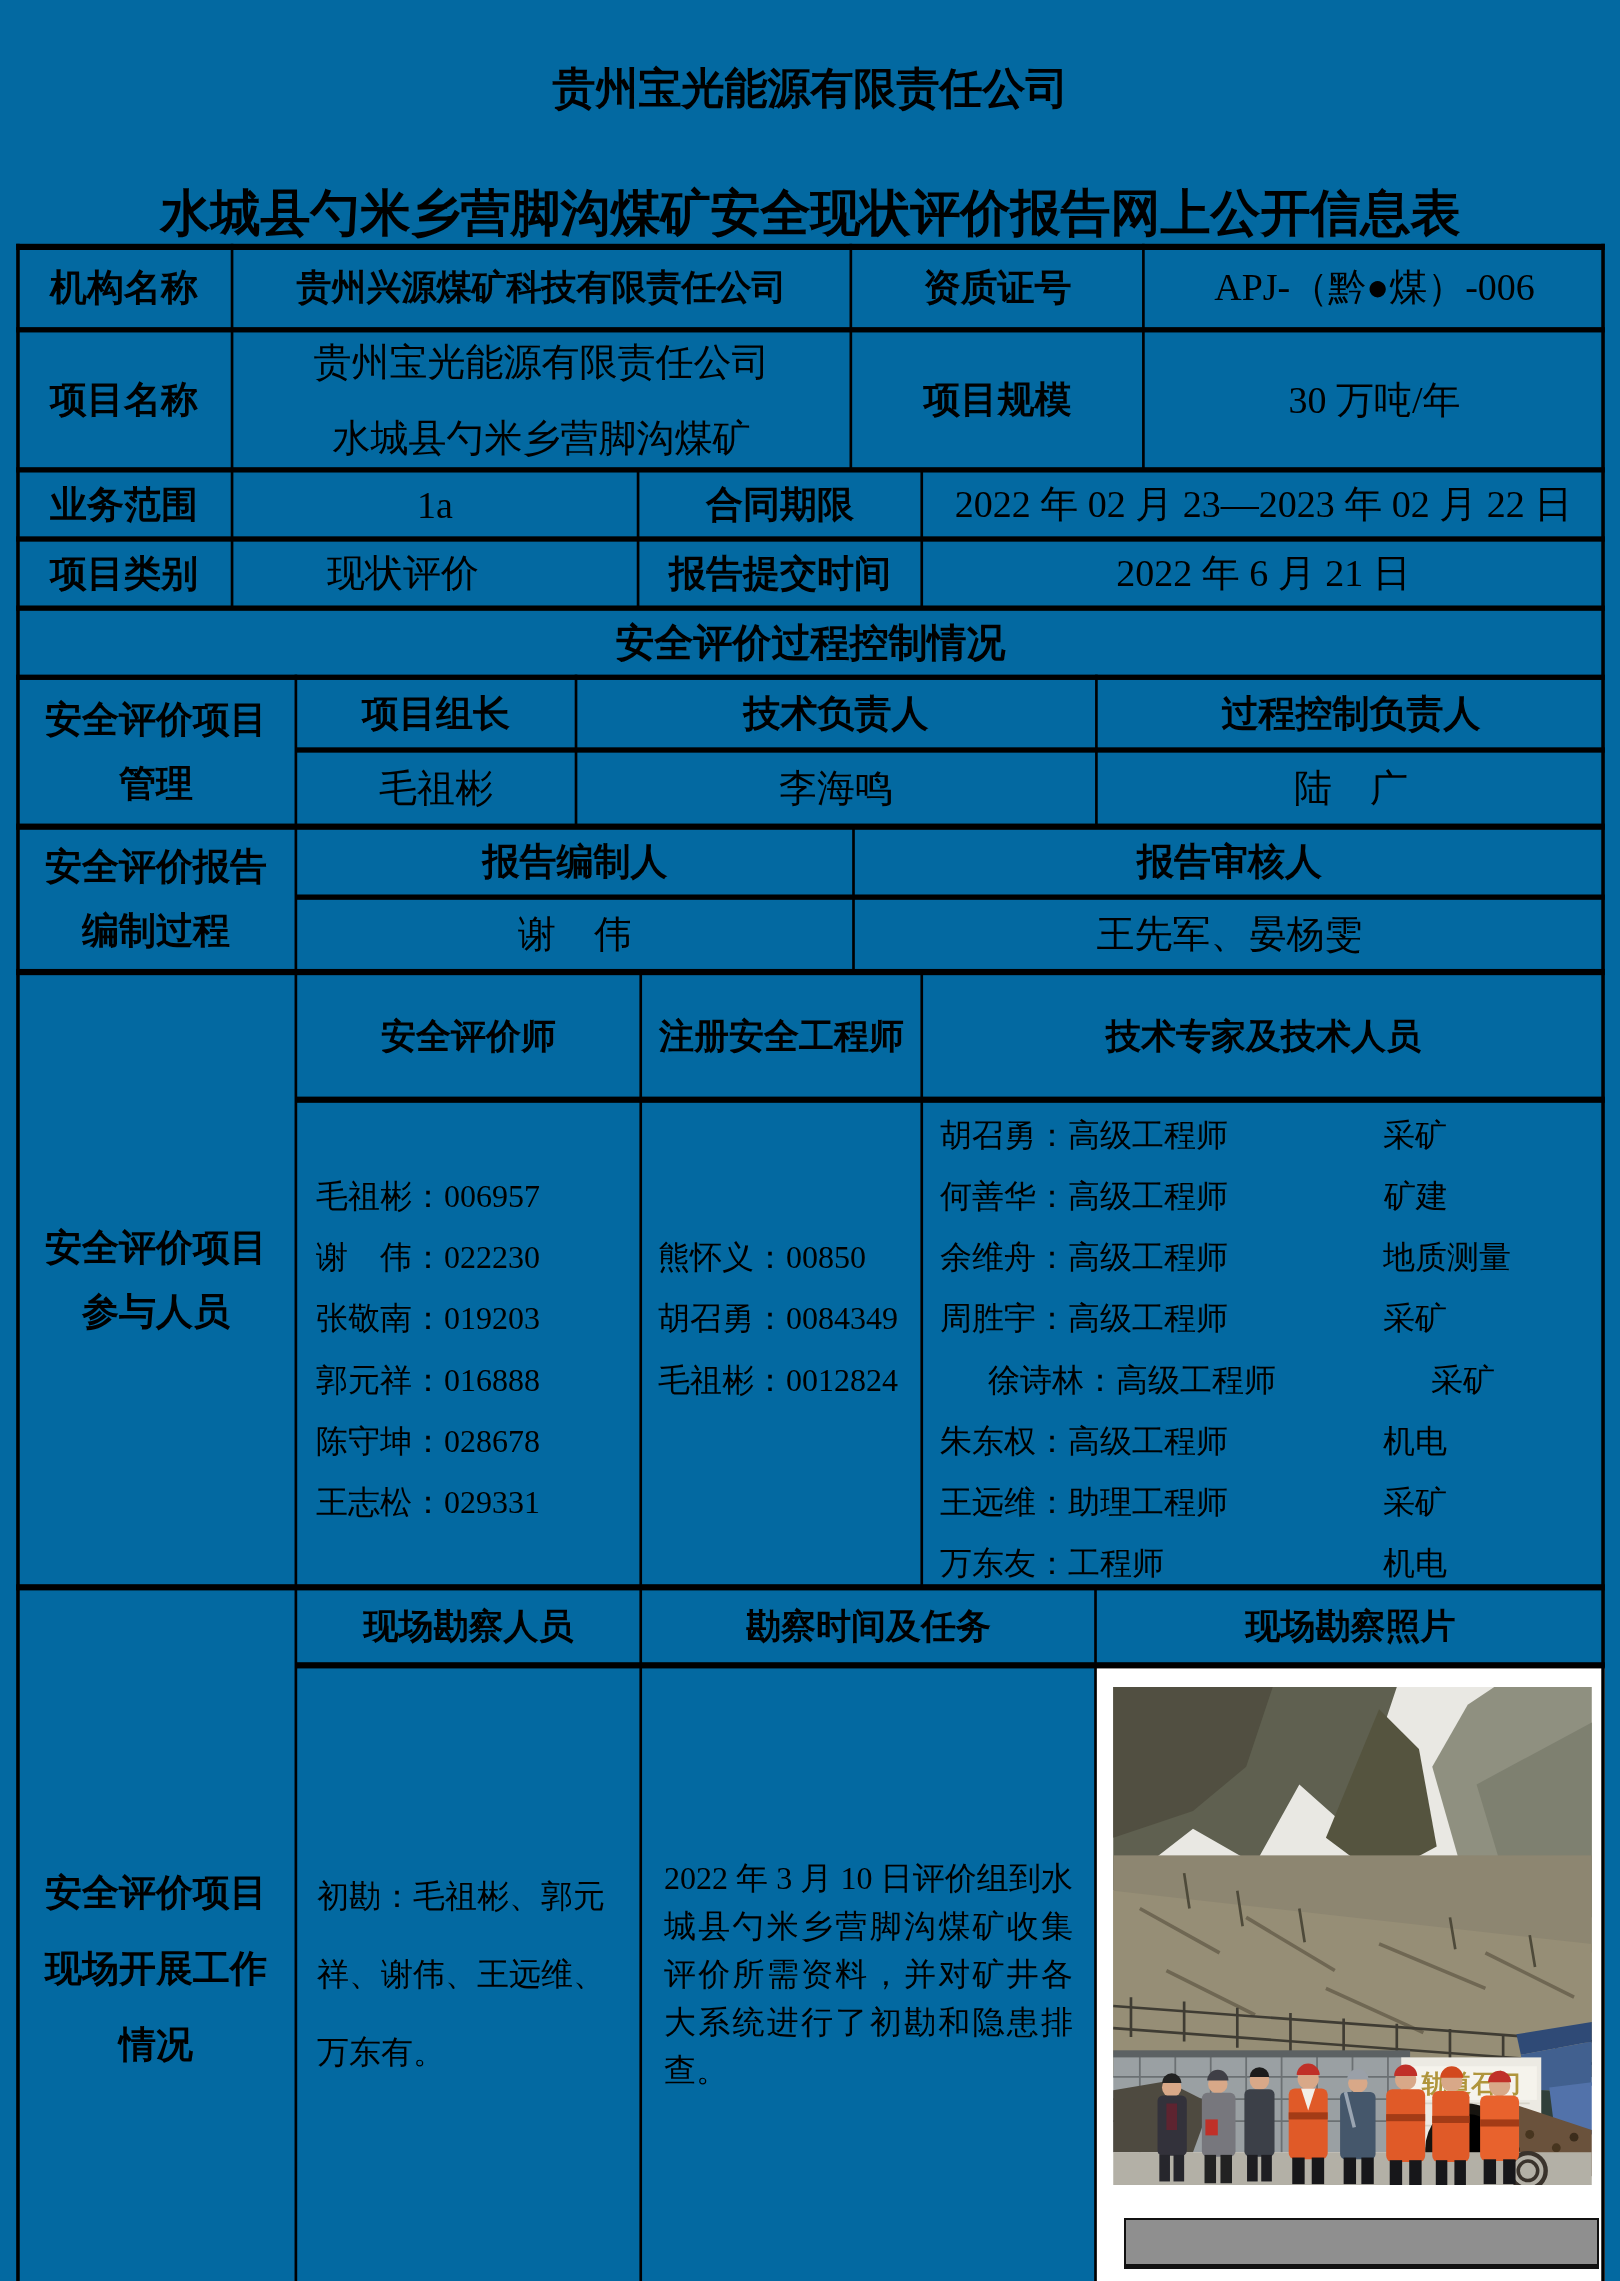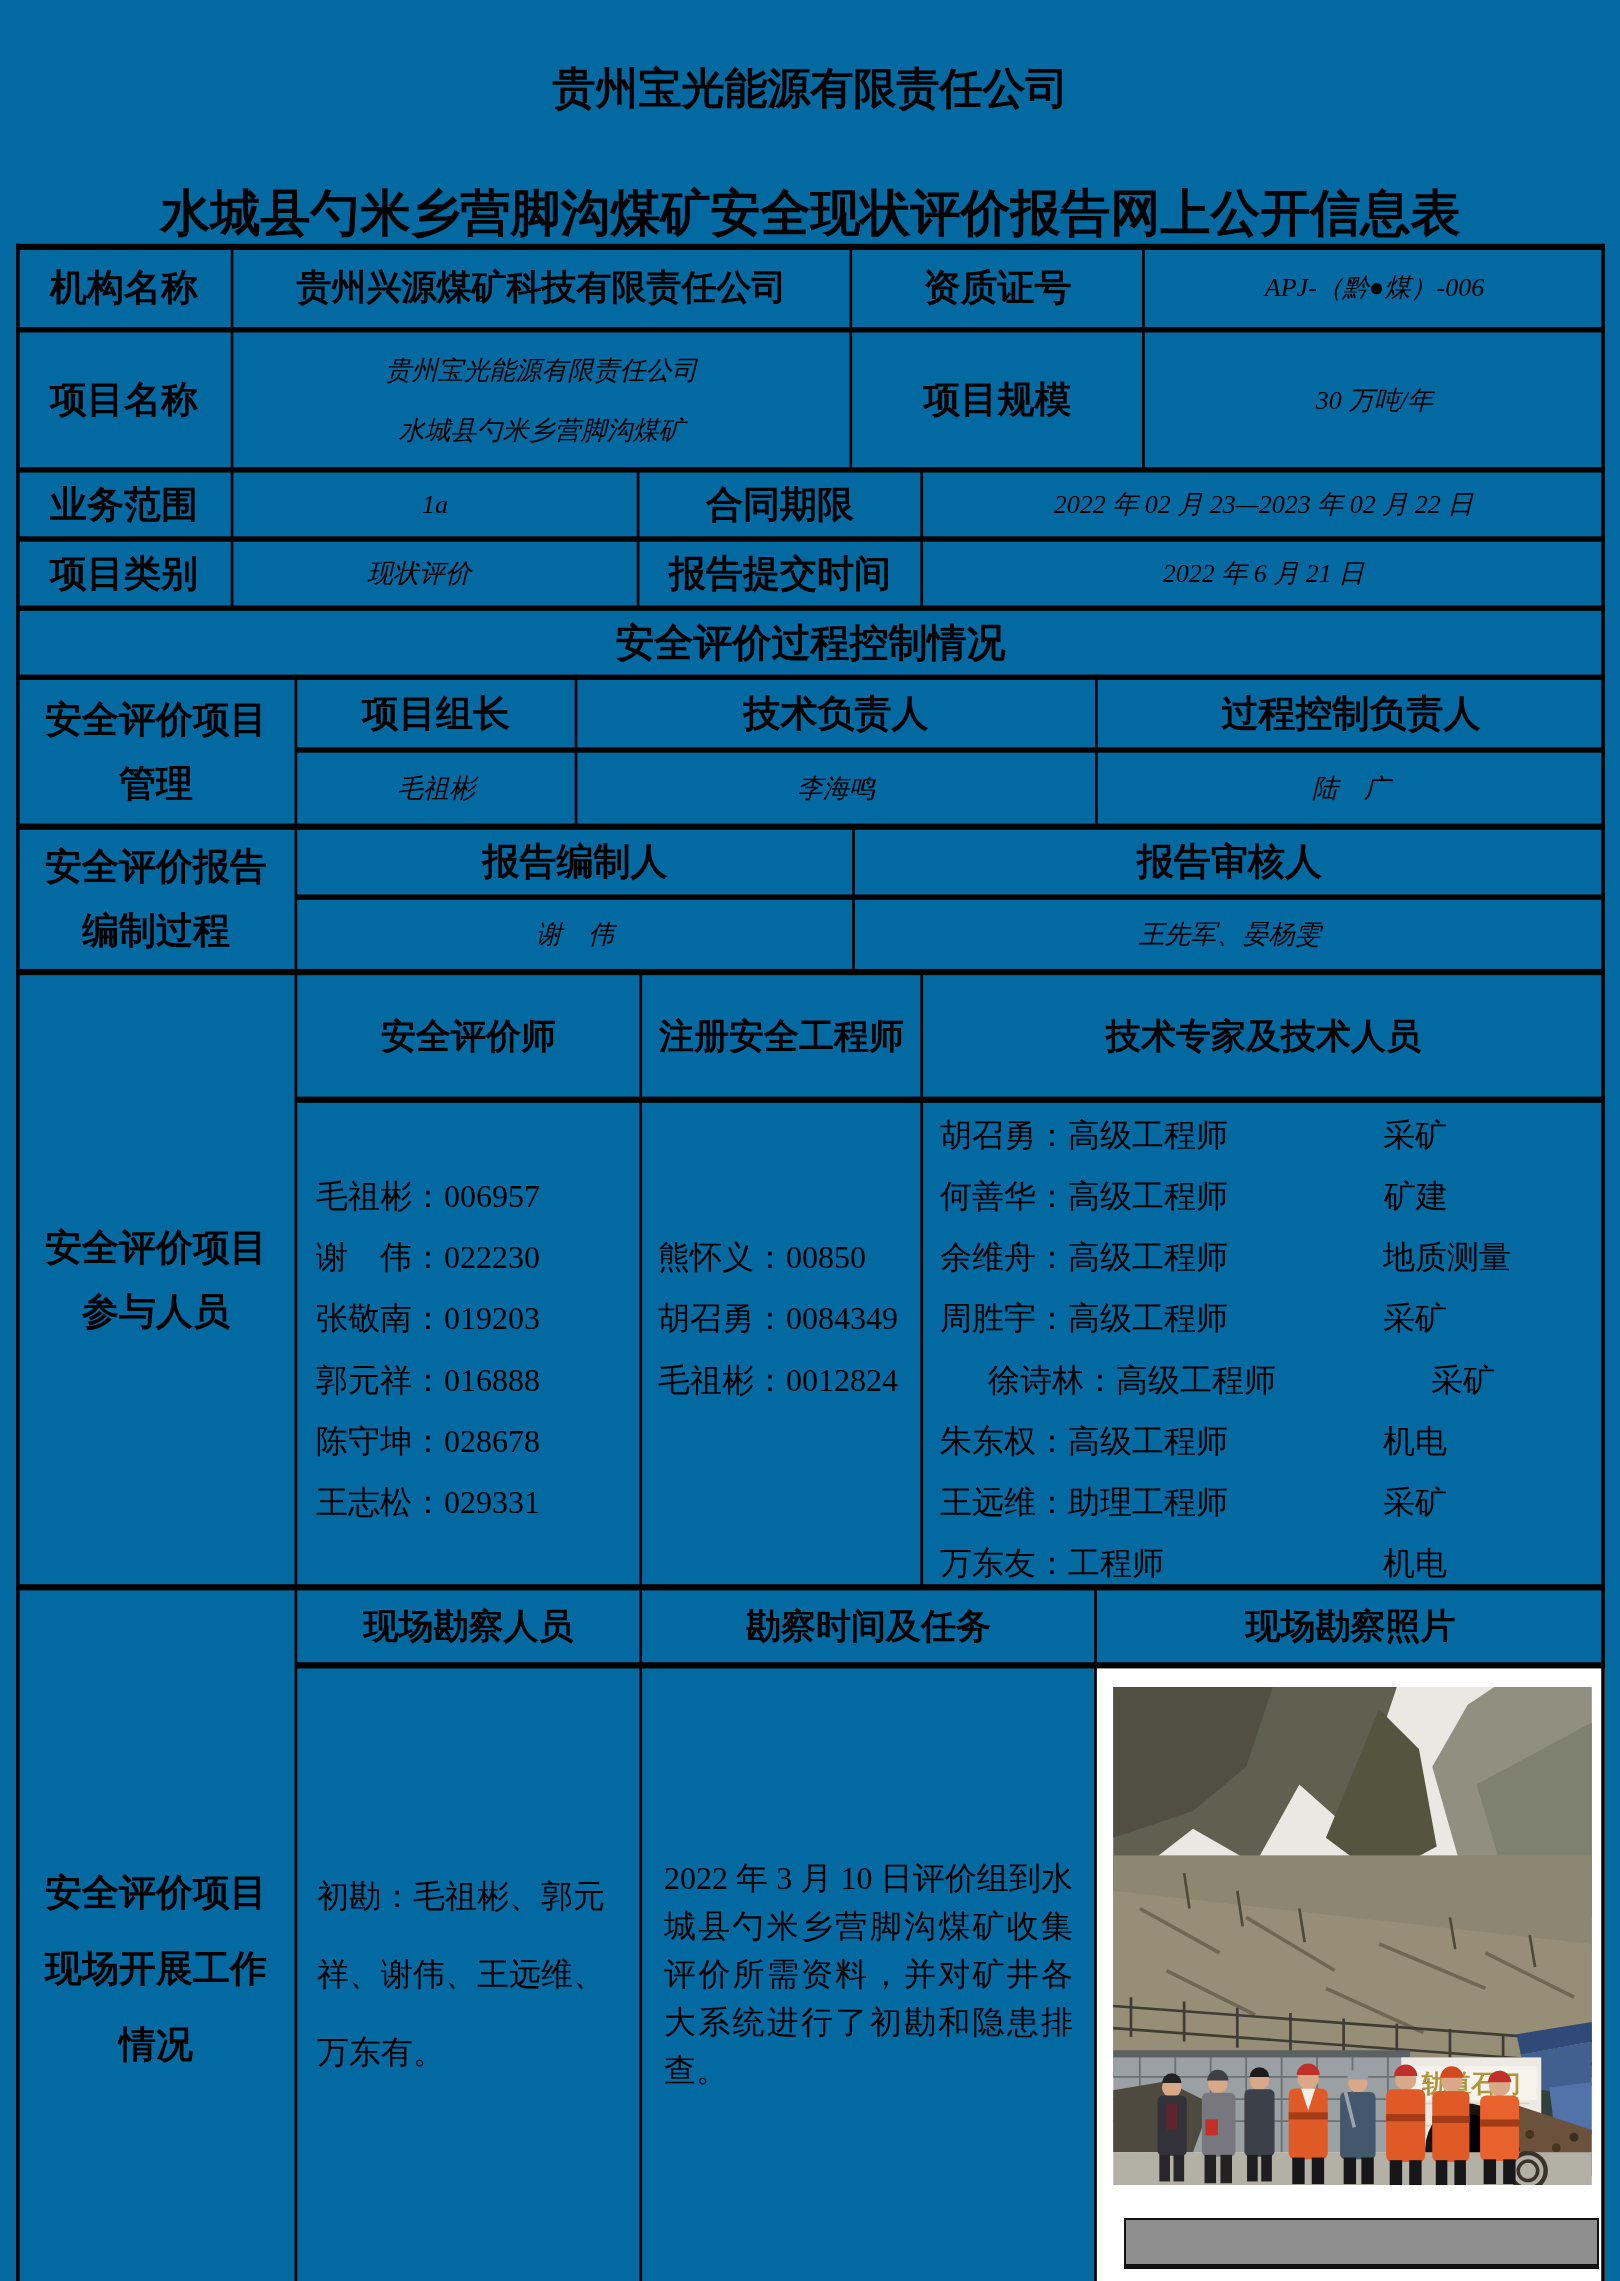--- a/index.html
+++ b/index.html
@@ -3,21 +3,21 @@
 <meta charset="utf-8">
 <style>
   html,body{margin:0;padding:0;background:#ffffff;}
   #page{position:relative;width:1621px;height:2281px;background:#0369a1;overflow:hidden;
         font-family:"Liberation Serif","DejaVu Serif",serif;color:#000;}
   .c{position:absolute;display:flex;align-items:center;justify-content:center;text-align:center;color:#000;}
   .l{justify-content:flex-start;text-align:left;}
   .col{flex-direction:column;}
   .b{font-weight:bold;}
   .f56{font-size:50px;} .f48{font-size:43px;} .f44{font-size:39px;}
-  .f42{font-size:37px;} .f40{font-size:35px;} .f38{font-size:26px;font-style:italic;} .f36{font-size:32px;}
+  .f42{font-size:37px;} .f40{font-size:35px;} .f38{font-size:38px;} .f36{font-size:32px;}
   .lh72{line-height:64px;} .lh86{line-height:76px;}
   .slot{position:absolute;height:61px;display:flex;align-items:flex-end;font-size:32px;}
   .grid{position:absolute;left:0;top:0;z-index:5;pointer-events:none;}
   .just{width:100%;text-align:justify;padding:0 23px;box-sizing:border-box;}
   .photo-cell{position:absolute;left:1096px;top:1667px;width:509px;height:614px;background:#fff;}
   .caption-bar{position:absolute;left:28px;top:551px;width:471px;height:44px;
                background:#8f8f8f;border:2.7px solid #111;border-bottom-width:5.3px;}
 </style>
 </head>
 <body>
@@ -39,21 +39,21 @@
   </div>
   <div class="c b f42" style="left:851px;top:330px;width:293px;height:140px;">项目规模</div>
   <div class="c f38" style="left:1144px;top:330px;width:461px;height:140px;">30 万吨/年</div>
 
   <div class="c b f42" style="left:16px;top:470px;width:216px;height:69px;">业务范围</div>
   <div class="c f38" style="left:232px;top:470px;width:406px;height:69px;">1a</div>
   <div class="c b f42" style="left:638px;top:470px;width:284px;height:69px;">合同期限</div>
   <div class="c f38" style="left:922px;top:470px;width:683px;height:69px;">2022 年 02 月 23—2023 年 02 月 22 日</div>
 
   <div class="c b f42" style="left:16px;top:539px;width:216px;height:69px;">项目类别</div>
-  <div class="c f38" style="left:248px;top:539px;width:342px;height:69px;">现状评价</div>
+  <div class="c f38" style="left:232px;top:539px;width:342px;height:69px;">现状评价</div>
   <div class="c b f42" style="left:638px;top:539px;width:284px;height:69px;">报告提交时间</div>
   <div class="c f38" style="left:922px;top:539px;width:683px;height:69px;">2022 年 6 月 21 日</div>
 
   <div class="c b f44" style="left:16px;top:608px;width:1589px;height:69px;">安全评价过程控制情况</div>
 
   <div class="c col b f42 lh72" style="left:16px;top:677px;width:280px;height:149px;">
     <div>安全评价项目</div>
     <div>管理</div>
   </div>
   <div class="c b f42" style="left:296px;top:677px;width:280px;height:73px;">项目组长</div>

